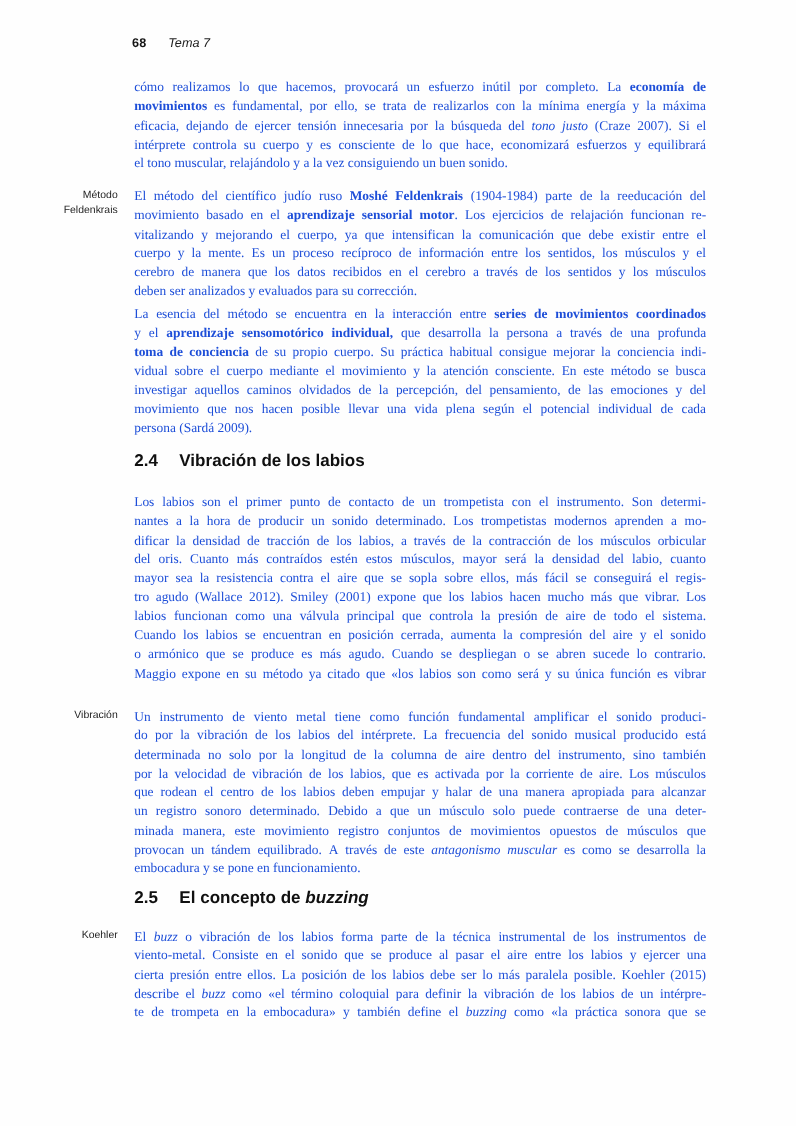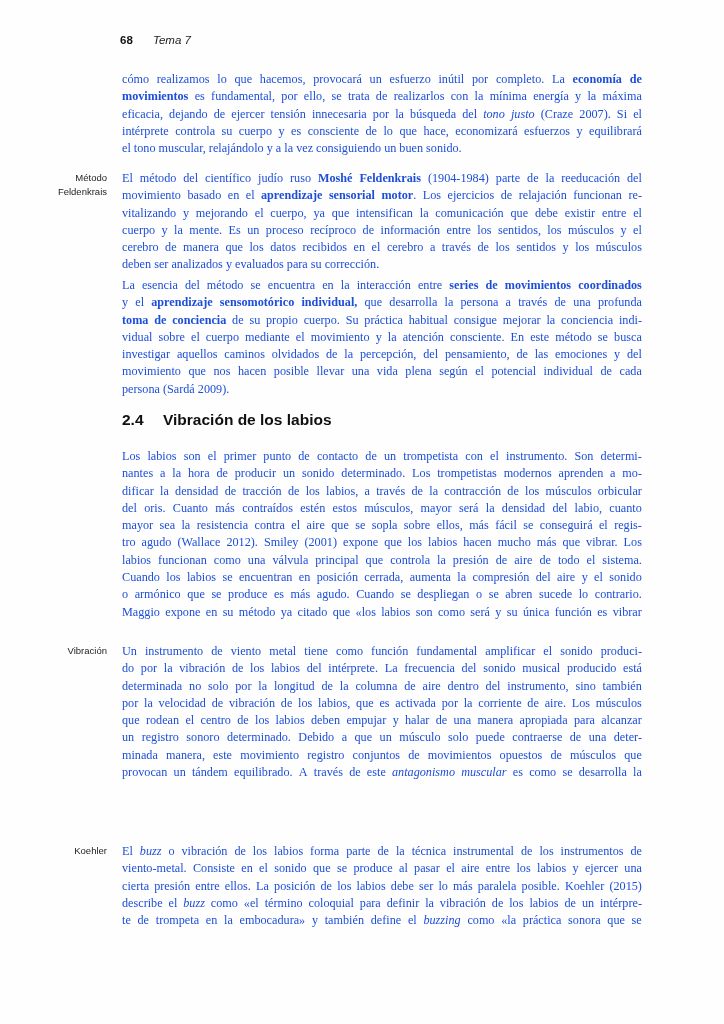--- a/index.html
+++ b/index.html
@@ -649,22 +649,26 @@
         <span class="w"><span>de</span></span>
         <span class="w"><span>este</span></span>
         <span class="w"><span class="i">antagonismo</span></span>
         <span class="w"><span class="i">muscular</span></span>
         <span class="w"><span>es</span></span>
         <span class="w"><span>como</span></span>
         <span class="w"><span>se</span></span>
         <span class="w"><span>desarrolla</span></span>
         <span class="w"><span>la</span></span>
       </div>
-    </div>
-
+      <div class="line last"><span>embocadura y se pone en funcionamiento.</span></div>
+    </div>
+
+  <div id="h-25" class="section-heading">
+    <span class="h-num">2.5</span><span class="h-title"><span>El concepto de </span><span class="i">buzzing</span></span>
+  </div>
 
   <div id="p6" class="para">
       <div class="line just">
         <span class="w"><span>El</span></span>
         <span class="w"><span class="i">buzz</span></span>
         <span class="w"><span>o</span></span>
         <span class="w"><span>vibración</span></span>
         <span class="w"><span>de</span></span>
         <span class="w"><span>los</span></span>
         <span class="w"><span>labios</span></span>

